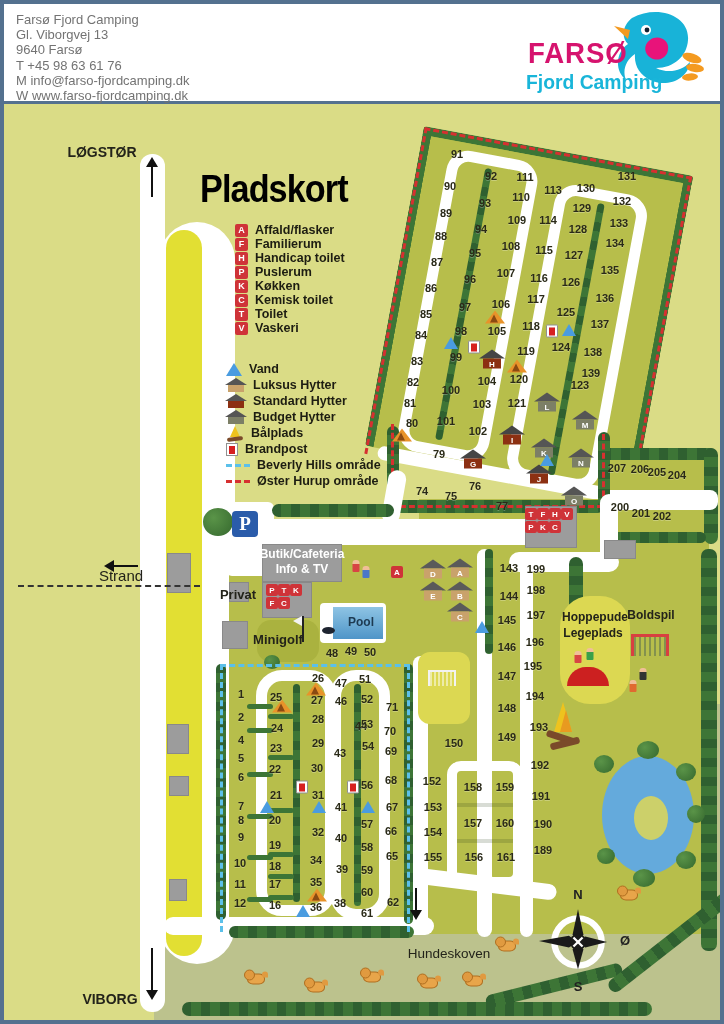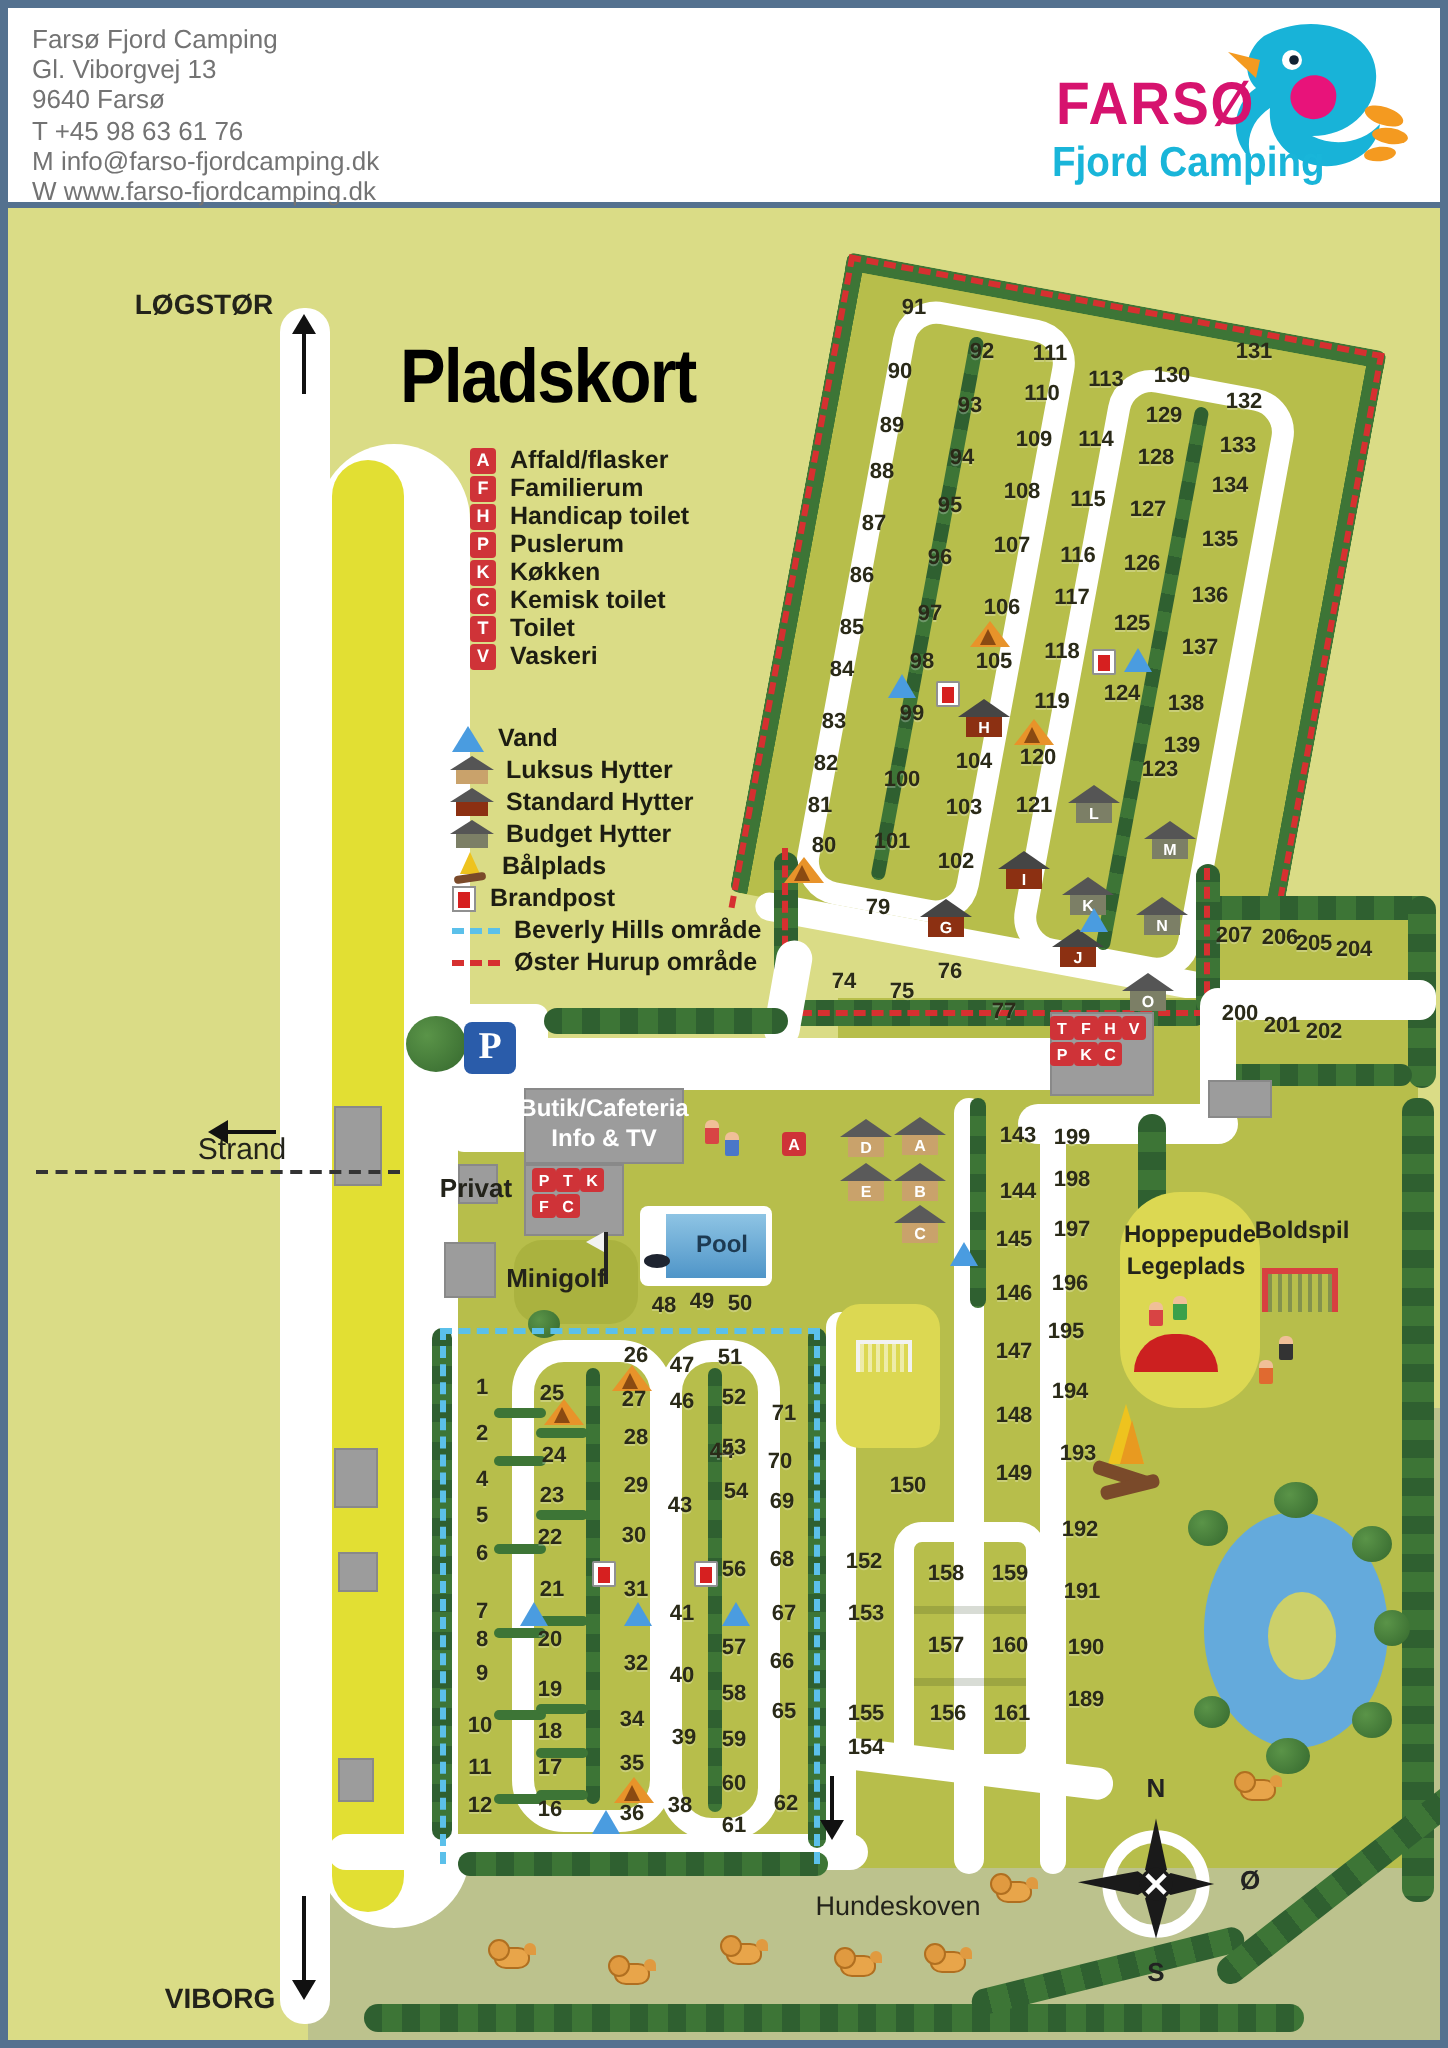--- a/index.html
+++ b/index.html
@@ -445,21 +445,21 @@
         <div class="pitch" style="left: 505px; top: 564px;">143</div>
         <div class="pitch" style="left: 505px; top: 592px;">144</div>
         <div class="pitch" style="left: 503px; top: 616px;">145</div>
         <div class="pitch" style="left: 503px; top: 643px;">146</div>
         <div class="pitch" style="left: 503px; top: 672px;">147</div>
         <div class="pitch" style="left: 503px; top: 704px;">148</div>
         <div class="pitch" style="left: 503px; top: 733px;">149</div>
         <div class="pitch" style="left: 450px; top: 739px;">150</div>
         <div class="pitch" style="left: 428px; top: 777px;">152</div>
         <div class="pitch" style="left: 429px; top: 803px;">153</div>
-        <div class="pitch" style="left: 429px; top: 870px;">154</div>
+        <div class="pitch" style="left: 429px; top: 828px;">154</div>
         <div class="pitch" style="left: 429px; top: 853px;">155</div>
         <div class="pitch" style="left: 469px; top: 783px;">158</div>
         <div class="pitch" style="left: 501px; top: 783px;">159</div>
         <div class="pitch" style="left: 469px; top: 819px;">157</div>
         <div class="pitch" style="left: 501px; top: 819px;">160</div>
         <div class="pitch" style="left: 470px; top: 853px;">156</div>
         <div class="pitch" style="left: 502px; top: 853px;">161</div>
         <div class="pitch" style="left: 388px; top: 703px;">71</div>
         <div class="pitch" style="left: 386px; top: 727px;">70</div>
         <div class="pitch" style="left: 387px; top: 747px;">69</div>

